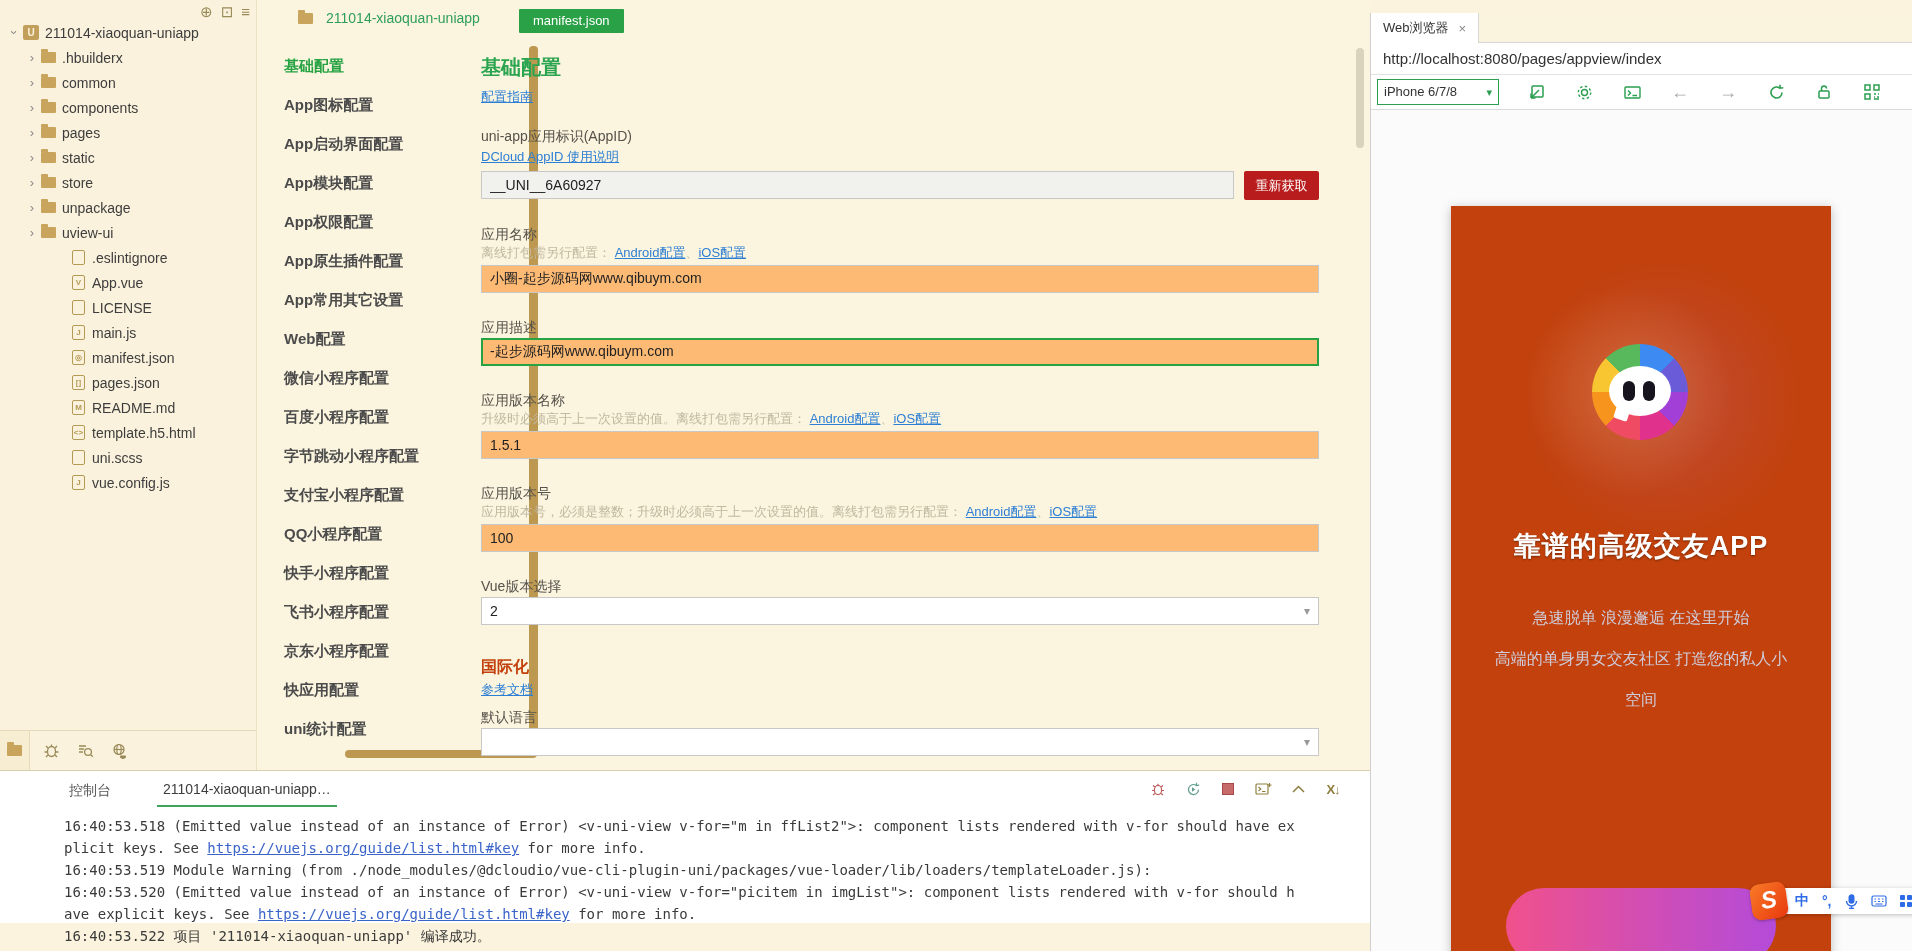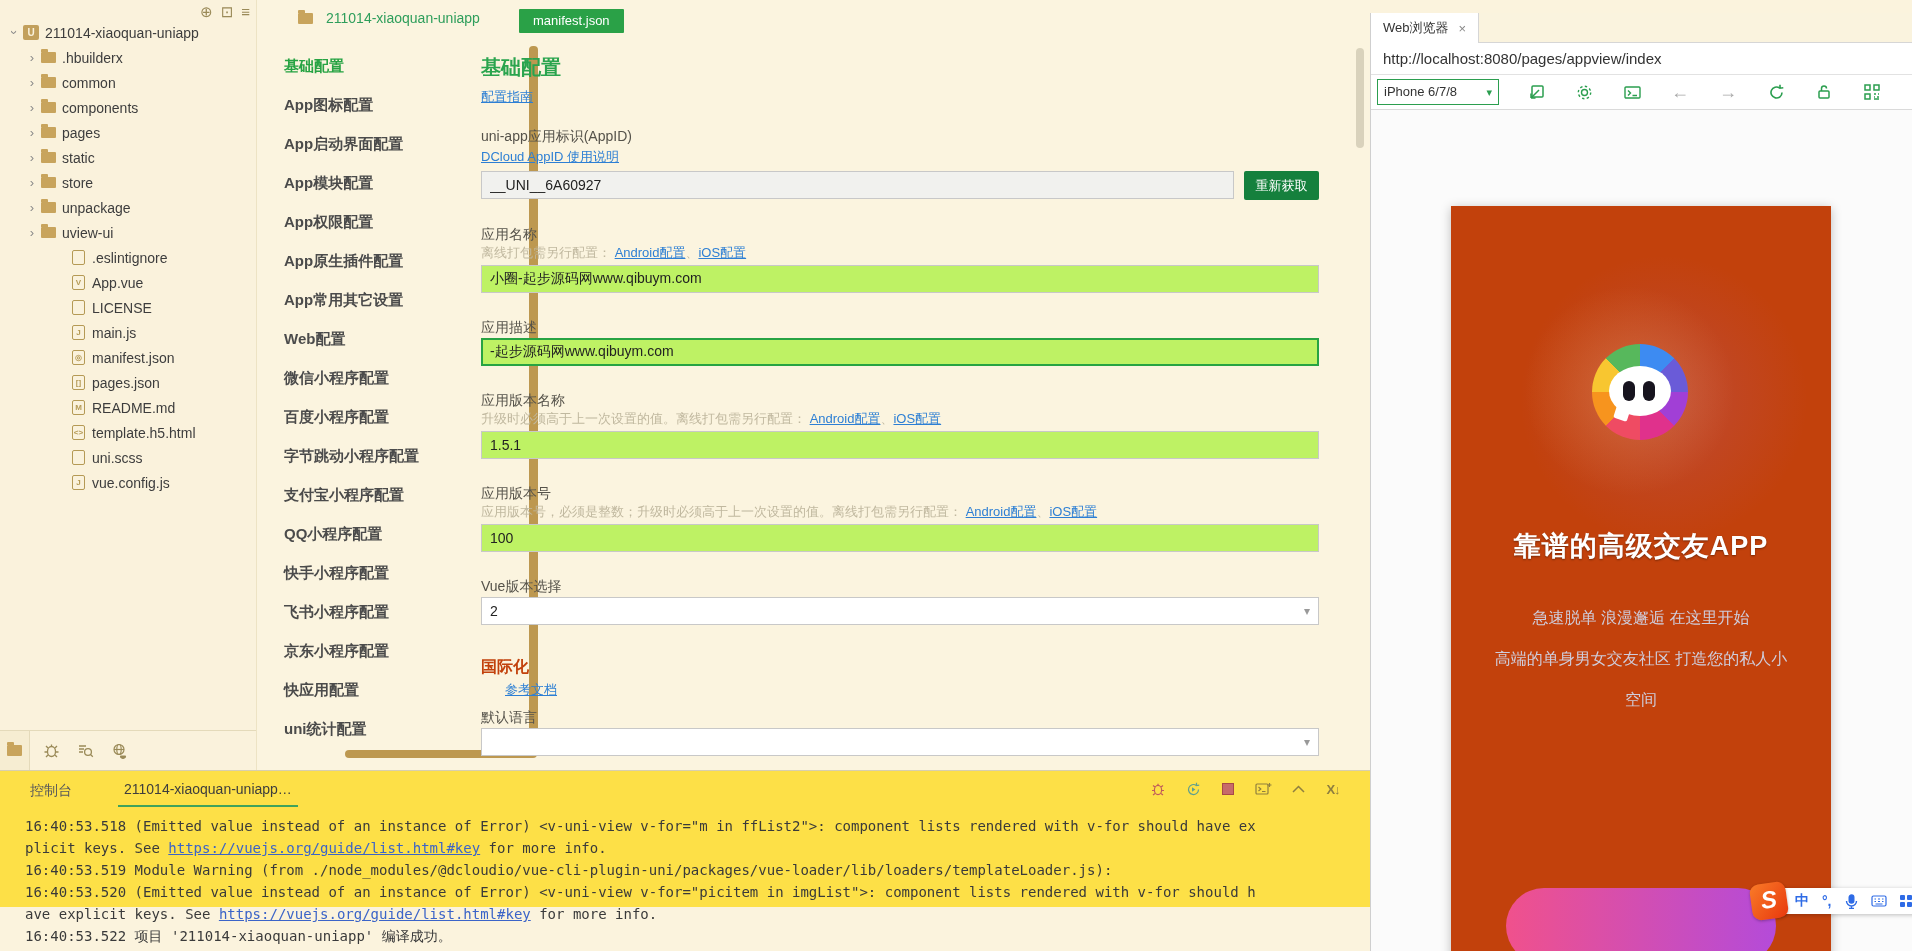--- a/index.html
+++ b/index.html
@@ -42,32 +42,32 @@
   .editor-scrollbar .thumb { width:8px; height:100px; background:#D9D2BC; border-radius:4px; }
 
   .form { position:absolute; left:224px; top:0; width:838px; padding-top:54px; }
   .form h1 { font-size:20px; font-weight:bold; color:#2AA44E; margin-bottom:6px; }
   .link { color:#2D7FD4; text-decoration:underline; font-size:13px; cursor:pointer; }
   .guide { display:inline-block; margin-bottom:22px; }
   .field { margin-bottom:26px; }
   .field .flabel { font-size:14px; color:#55524a; line-height:16px; margin-bottom:3px; }
   .field .fhint { font-size:13px; color:#C0B89F; line-height:15px; margin-bottom:5px; }
   .field .fhint .link { font-size:13px; }
-  .tinput { width:100%; height:28px; border:1px solid #C8C8C8; background:#bef264; font-size:14px; color:#222; padding:0 8px; font-family:"Liberation Sans", sans-serif; }
+  .tinput { width:100%; height:28px; border:1px solid #C8C8C8; background:#fdba74; font-size:14px; color:#222; padding:0 8px; font-family:"Liberation Sans", sans-serif; }
   .tinput.gray { background:#F1F1EE; }
   .tinput.focused { border:1px solid #27A343; box-shadow:0 0 0 1px #27A343 inset; }
   .appid-row { display:flex; align-items:flex-start; }
   .appid-row .tinput { width:760px; }
-  .btn-green { margin-left:10px; width:76px; height:29px; background:#15803d; color:#fff; border:none; font-size:13px; border-radius:2px; cursor:pointer; font-family:"Liberation Sans", sans-serif; }
+  .btn-green { margin-left:10px; width:76px; height:29px; background:#b91c1c; color:#fff; border:none; font-size:13px; border-radius:2px; cursor:pointer; font-family:"Liberation Sans", sans-serif; }
   .selectbox { position:relative; width:100%; height:28px; border:1px solid #C8C8C8; background:#fff; font-size:14px; color:#222; line-height:26px; padding:0 8px; cursor:pointer; }
   .selectbox .arrow { position:absolute; right:8px; top:0; color:#999; font-size:12px; }
   .i18n-title { font-size:16px; font-weight:bold; color:#c2410c; margin:32px 0 2px; }
 
   
-  .console { position:absolute; left:0; top:770px; width:1370px; height:137px; background:#fde047; border-top:1px solid #D8CFAE; }
+  .console { position:absolute; left:0; top:770px; width:1370px; height:153px; background:#ffffff; border-top:1px solid #D8CFAE;padding-left:39px; }
   .console-header { position:relative; height:38px; }
   .console-label { position:absolute; left:30px; top:11px; font-size:14px; color:#5a5a5a; }
   .console-tab { position:absolute; left:118px; top:10px; font-size:14px; color:#3d3d3d; padding:0 6px 8px; border-bottom:2px solid #3FA35C; }
   .console-icons { position:absolute; right:28px; top:9px; display:flex; gap:17px; align-items:center; }
   .console-icons .cic { width:18px; height:18px; display:flex; align-items:center; justify-content:center; cursor:pointer; }
   .stop-sq { width:12px; height:12px; background:#C76A6A; border:1.5px solid #A84848; }
   .clear-txt { font-size:13px; font-weight:bold; color:#8F7F3F; letter-spacing:-1px; }
   .console-body { padding:6px 0 0 25px; font-family:"DejaVu Sans Mono", monospace; font-size:14px; color:#3a3a3a; }
   .console-line { height:22px; line-height:22px; white-space:pre; }
   .console-link { color:#3B64C8; text-decoration:underline; cursor:pointer; }
@@ -309,21 +309,21 @@
         <div class="fhint"><span>应用版本号，必须是整数；升级时必须高于上一次设置的值。离线打包需另行配置： </span><a class="link">Android配置</a><span>、</span><a class="link">iOS配置</a></div>
         <input class="tinput" value="100" style="">
       </div>
 
       <div class="field">
         <div class="flabel">Vue版本选择</div>
         <div class="selectbox"><span>2</span><span class="arrow">▾</span></div>
       </div>
 
       <div class="i18n-title">国际化</div>
-      <div style="margin-bottom:10px;margin-left:24px;"><a class="link">参考文档</a></div>
+      <div style="margin-bottom:10px;"><a class="link">参考文档</a></div>
       <div class="field">
         <div class="flabel">默认语言</div>
         <div class="selectbox"><span></span><span class="arrow">▾</span></div>
       </div>
     </section>
 
     <div class="editor-scrollbar">
         <div class="thumb"></div>
       </div>
   </main>

